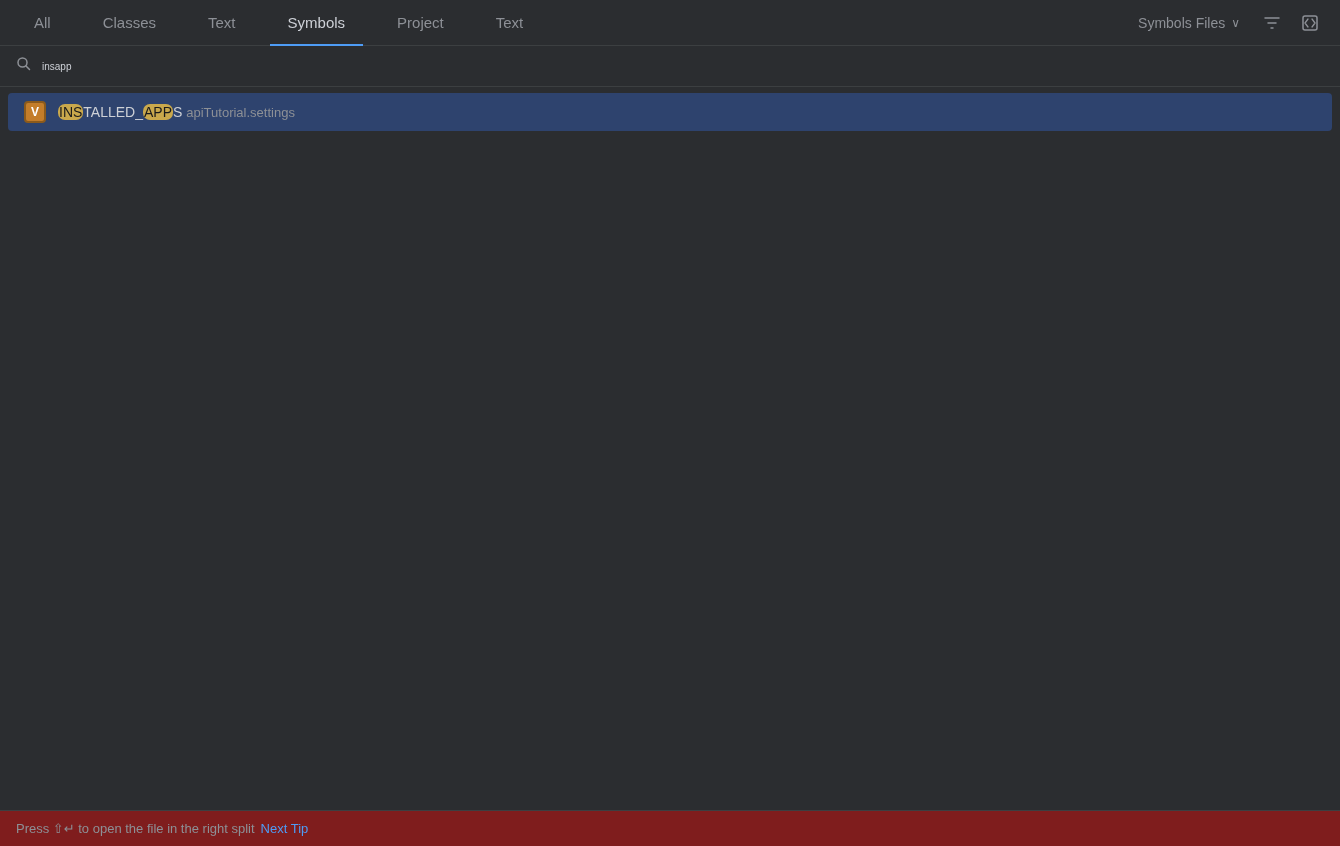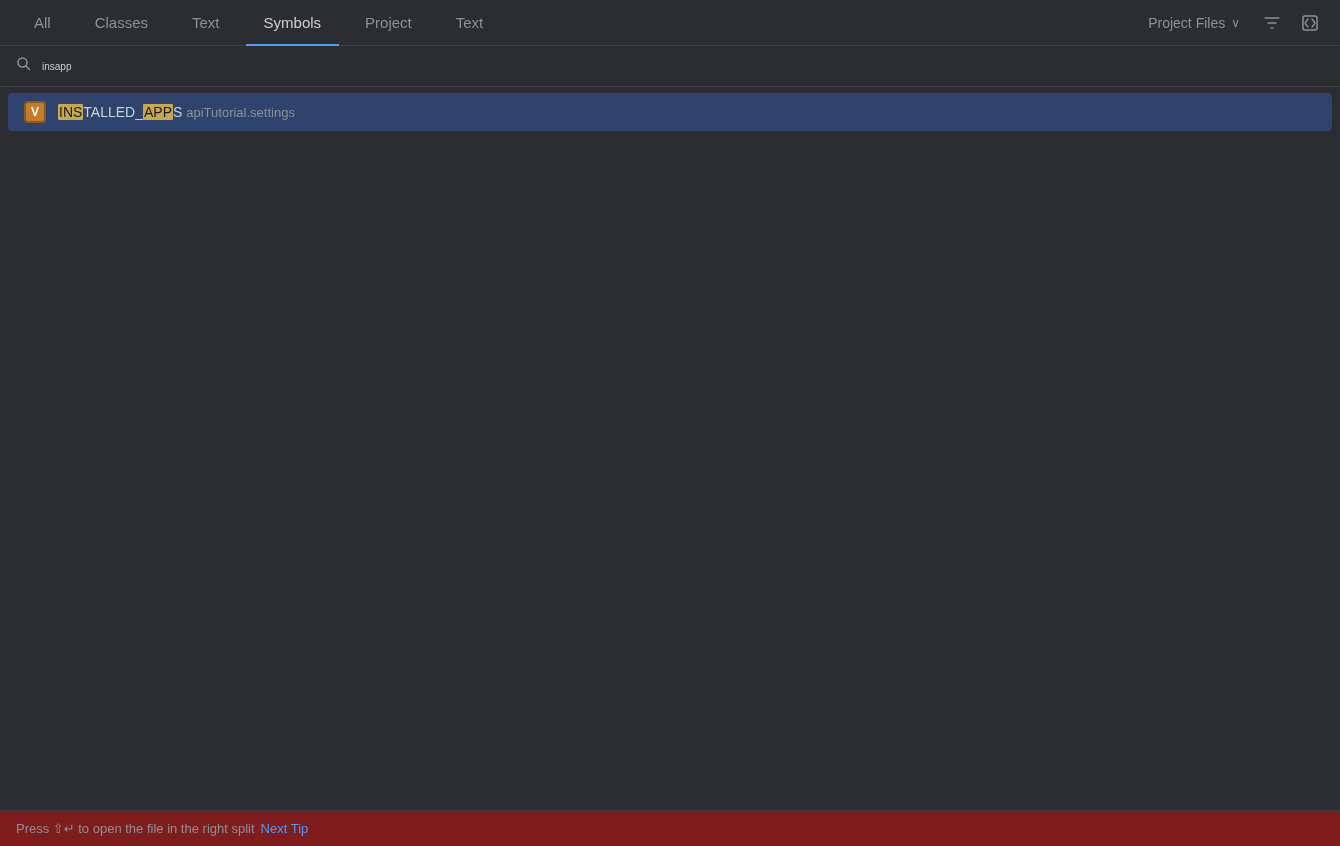--- a/index.html
+++ b/index.html
@@ -26,21 +26,21 @@
       background-color: #2b2d30;
       border-bottom: 1px solid #3c3f41;
       padding: 0 16px;
       height: 46px;
       flex-shrink: 0;
     }
 
     .tabs-left {
       display: flex;
       align-items: center;
-      gap: 8px;
+      gap: 16px;
       flex: 1;
     }
 
     .tab {
       padding: 0 18px;
       height: 46px;
       display: flex;
       align-items: center;
       font-size: 15px;
       color: #8d9096;
@@ -161,21 +161,21 @@
     }
 
     .result-text {
       font-size: 14px;
       color: #cdd0d6;
     }
 
     .result-text .highlight {
       background-color: #c9a84c;
       color: #1a1a1a;
-      border-radius: 1px;
+      border-radius: 7px;
       padding: 0 1px;
     }
 
     .result-text .file-path {
       color: #8d9096;
       margin-left: 0;
       font-size: 13px;
     }
 
     
@@ -227,21 +227,21 @@
     </div>
     <div class="tab">
       <span>Project</span>
     </div>
     <div class="tab">
       <span>Text</span>
     </div>
   </div>
   <div class="tabs-right">
     <div class="project-files-btn">
-      <span>Project Files</span>
+      <span>Symbols Files</span>
       <span class="chevron-icon">∨</span>
     </div>
     <div class="icon-btn" title="Filter">
       <svg width="18" height="18" viewBox="0 0 18 18" fill="none" xmlns="http://www.w3.org/2000/svg">
         <path d="M2 4h14M5 9h8M8 14h2" stroke="#8d9096" stroke-width="1.5" stroke-linecap="round"></path>
       </svg>
     </div>
     <div class="icon-btn" title="Split">
       <svg width="18" height="18" viewBox="0 0 18 18" fill="none" xmlns="http://www.w3.org/2000/svg">
         <rect x="2" y="2" width="14" height="14" rx="2" stroke="#8d9096" stroke-width="1.5"></rect>

